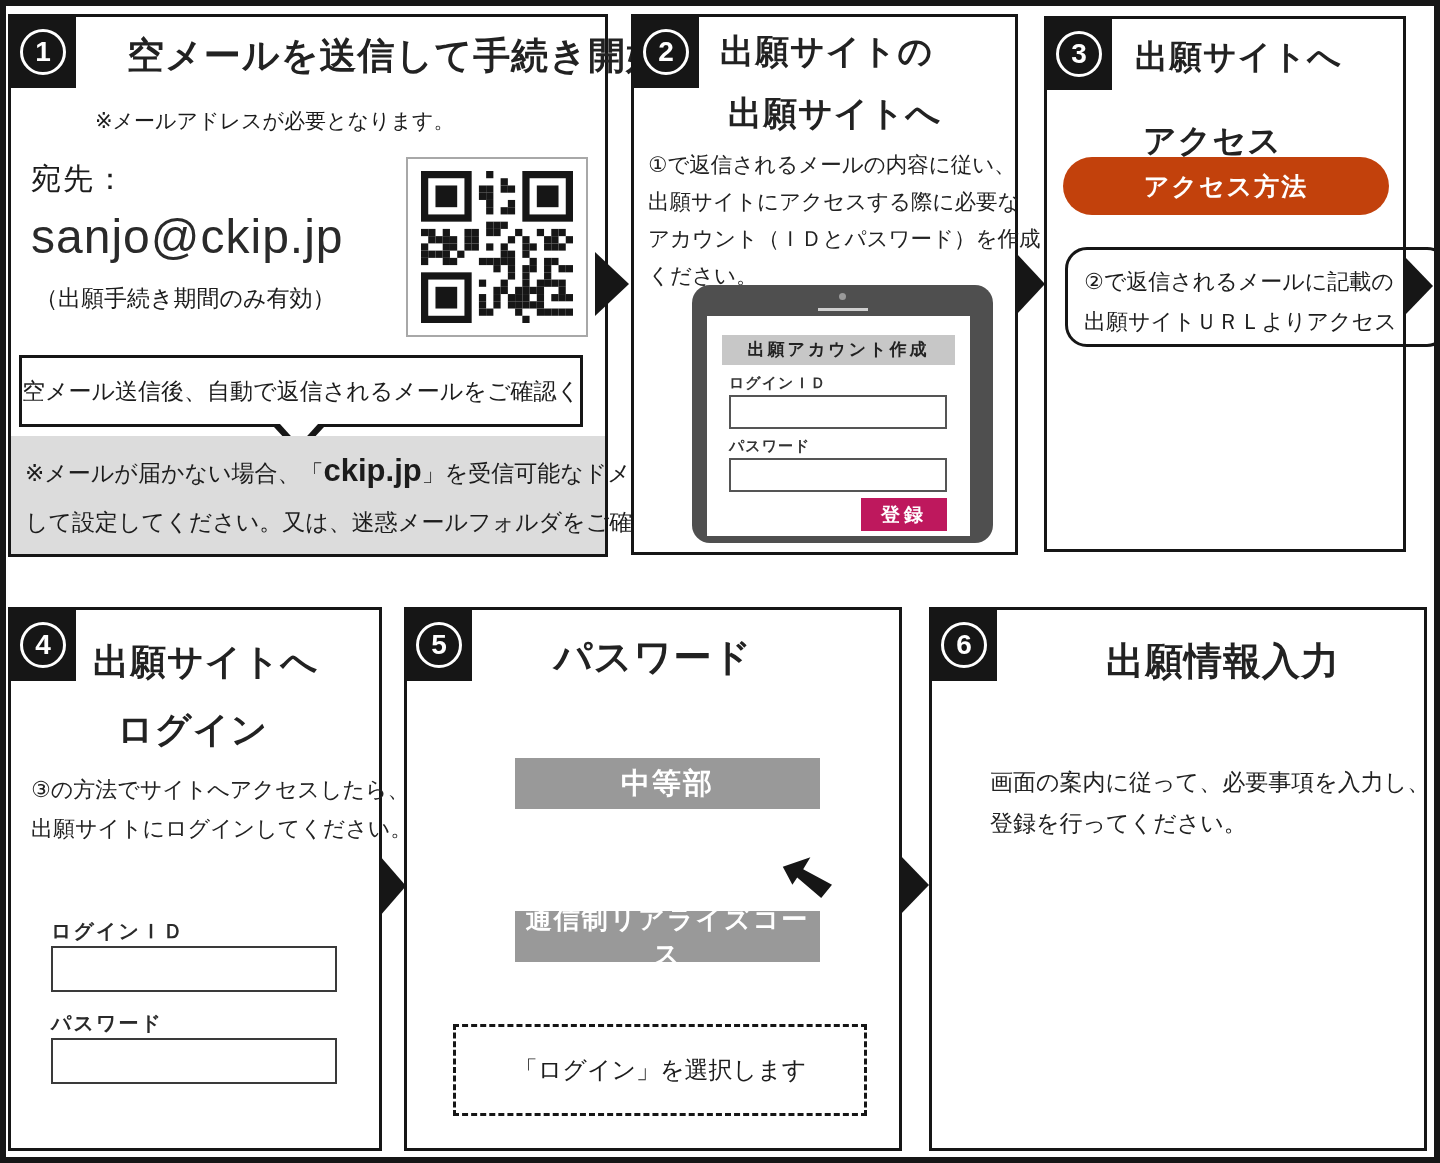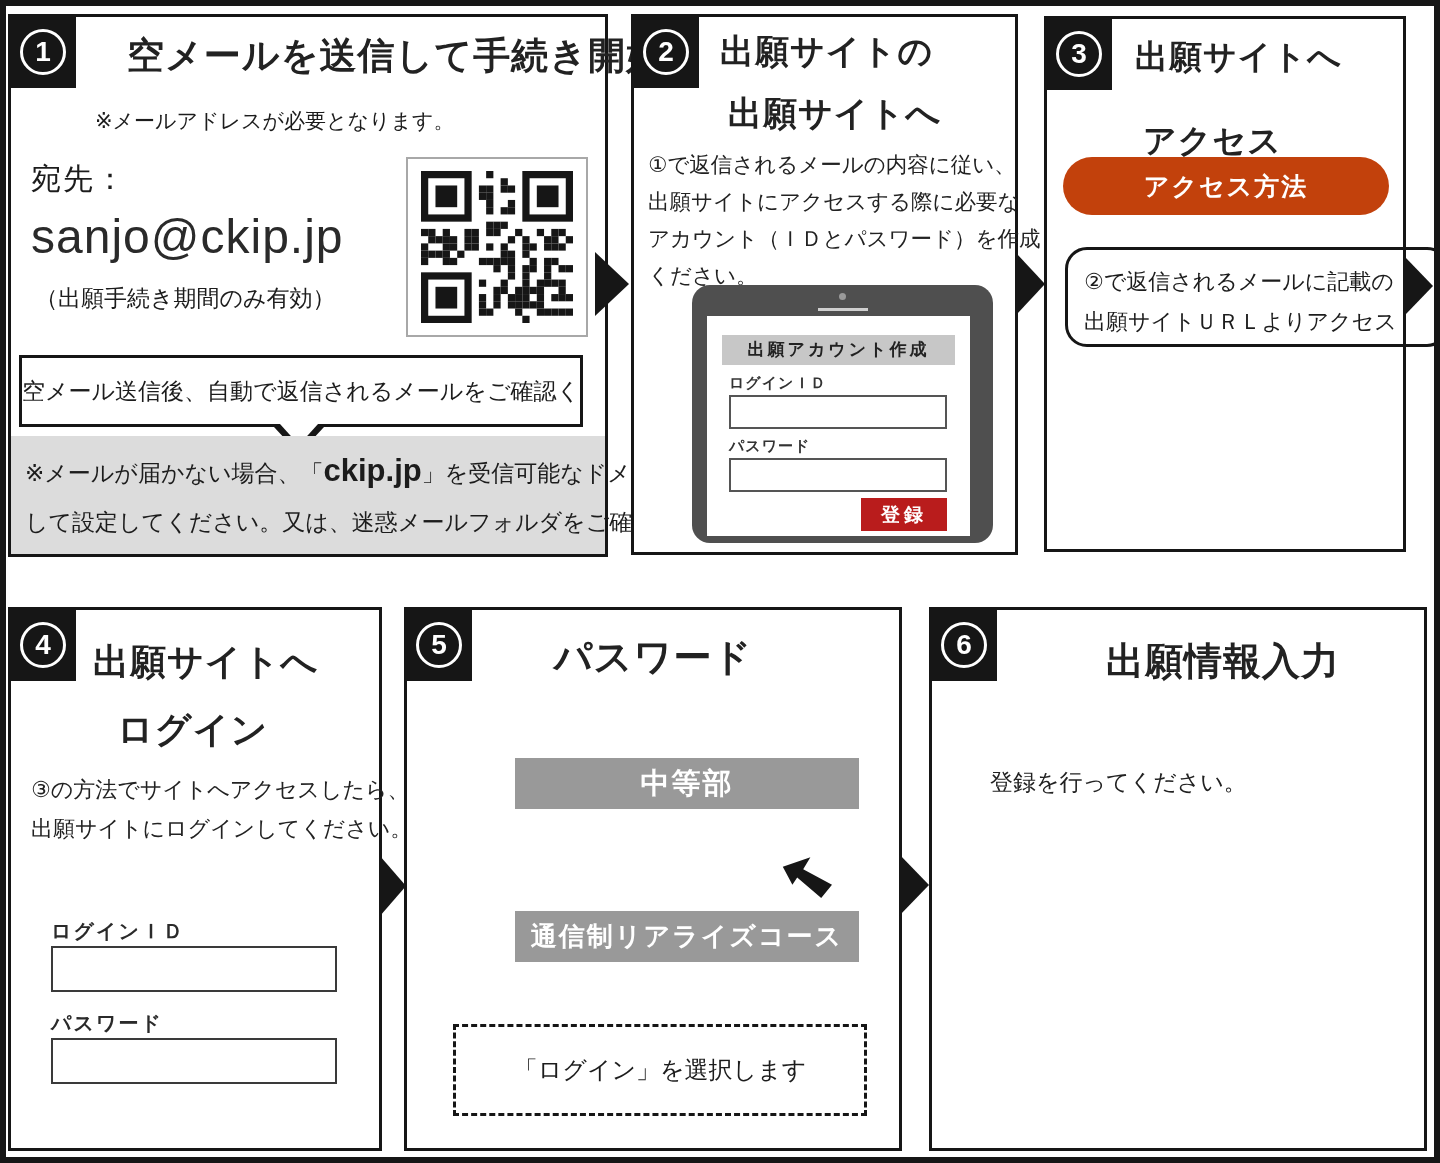--- a/index.html
+++ b/index.html
@@ -45,38 +45,38 @@
   .phone { position:absolute; left:58px; top:268px; width:301px; height:258px;
            background:#4f4f4f; border-radius:18px; }
   .phone .cam { position:absolute; left:50%; top:8px; width:7px; height:7px; margin-left:-4px;
                 border-radius:50%; background:#9a9a9a; }
   .phone .spk { position:absolute; left:50%; top:23px; width:50px; height:3px; margin-left:-25px; background:#cfcfcf; }
   .screen { position:absolute; left:15px; top:31px; width:263px; height:220px; background:#fff; }
   .scr-banner { position:absolute; left:15px; top:19px; width:233px; height:30px; background:#c7c7c7;
                 font-size:17px; font-weight:bold; letter-spacing:3px; text-align:center; line-height:30px; color:#222; }
   .scr-label { position:absolute; font-size:15px; font-weight:bold; letter-spacing:1px; color:#333; }
   .scr-input { position:absolute; width:218px; height:34px; border:2px solid #555; background:#fff; }
-  .scr-submit { position:absolute; left:154px; top:182px; width:86px; height:33px; background:#b91c1c;
+  .scr-submit { position:absolute; left:154px; top:182px; width:86px; height:33px; background:#be185d;
                 color:#fff; font-size:19px; font-weight:bold; letter-spacing:4px; text-align:center; line-height:33px;
                 border:none; cursor:pointer; }
 
   
   .pill { position:absolute; left:16px; top:138px; width:326px; height:58px; background:#c2410c;
           border-radius:29px; color:#fff; font-size:25px; font-weight:bold; letter-spacing:2px;
           text-align:center; line-height:58px; border:none; cursor:pointer; }
   .rbox { position:absolute; left:18px; top:228px; width:384px; height:100px;
           border:3px solid #161616; border-radius:22px; padding:12px 0 0 16px;
           font-size:22px; line-height:40px; white-space:nowrap; }
 
   
   .big-label { font-size:20px; font-weight:bold; letter-spacing:2px; color:#2a2a2a; }
   .big-input { position:absolute; width:286px; height:46px; border:2px solid #3a3a3a; background:#fff; }
 
   
-  .sel-btn { position:absolute; left:108px; width:344px; height:51px; background:#999;
+  .sel-btn { position:absolute; left:108px; width:305px; height:51px; background:#999;
              color:#fff; font-weight:bold; font-size:29px; letter-spacing:2px;
              text-align:center; border:none; cursor:pointer; display:flex; align-items:center; justify-content:center; }
   .dashed-box { position:absolute; left:46px; top:414px; width:414px; height:92px;
                 border:3px dashed #161616; text-align:center; font-size:24px; line-height:86px; }
   .cursor-icon { position:absolute; left:374px; top:246px; width:54px; height:48px; }
 
   input { font-family:inherit; font-size:18px; padding:0 6px; }
 </style>
 </head>
 <body>
@@ -307,20 +307,21 @@
       <span>「ログイン」を選択します</span>
     </div>
   </div>
 
   <div class="panel" style="left:929px; top:607px; width:498px; height:544px;">
     <div class="badge">
       <span class="circ">6</span>
     </div>
     <div class="t title" style="left:90px; right:0; top:26px; text-align:center; white-space:normal; font-size:38px;">出願情報入力</div>
     <div class="t body-txt" style="left:58px; top:152px; font-size:23px; line-height:41px; white-space:nowrap;">
+      <div>画面の案内に従って、必要事項を入力し、</div>
       <div>登録を行ってください。</div>
     </div>
   </div>
 
   <div class="flow-arrow" style="left:595px; top:252px; width:34px; height:64px;"></div>
   <div class="flow-arrow" style="left:1017px; top:254px; width:28px; height:60px;"></div>
   <div class="flow-arrow" style="left:1406px; top:258px; width:27px; height:56px;"></div>
   <div class="flow-arrow" style="left:380px; top:856px; width:26px; height:60px;"></div>
   <div class="flow-arrow" style="left:899px; top:854px; width:30px; height:62px;"></div>
 

